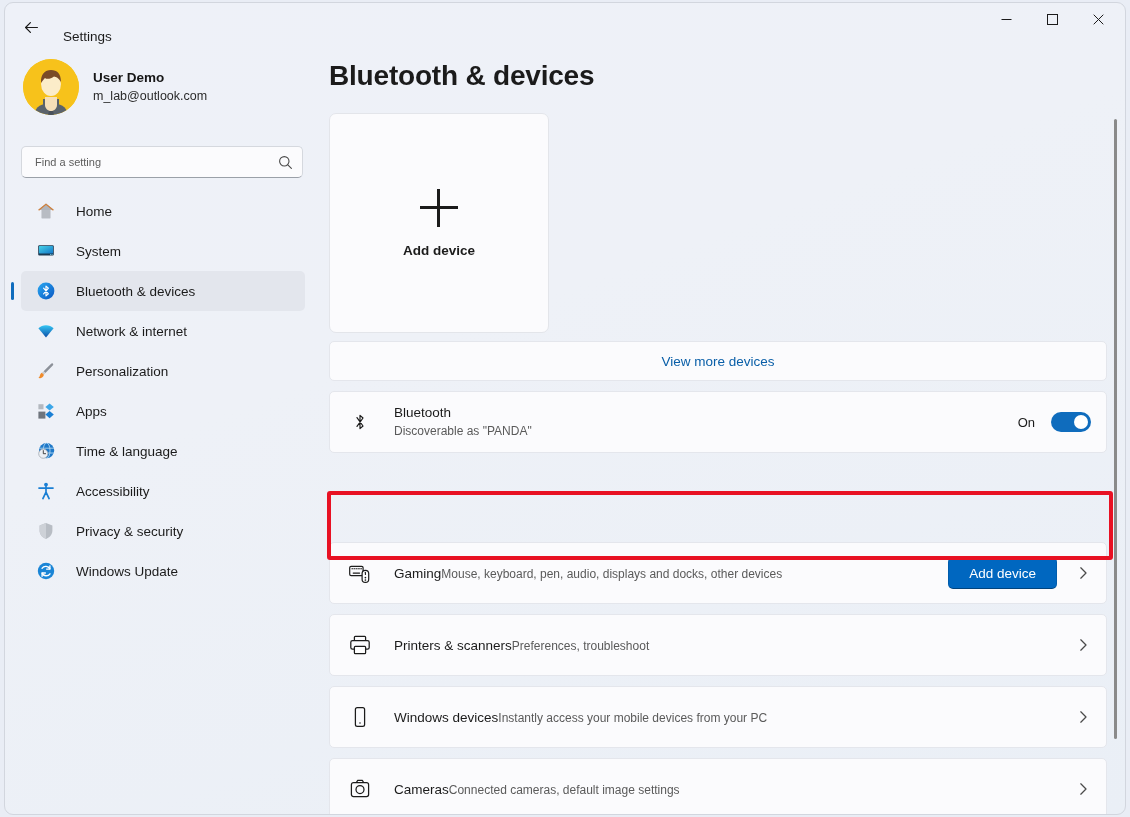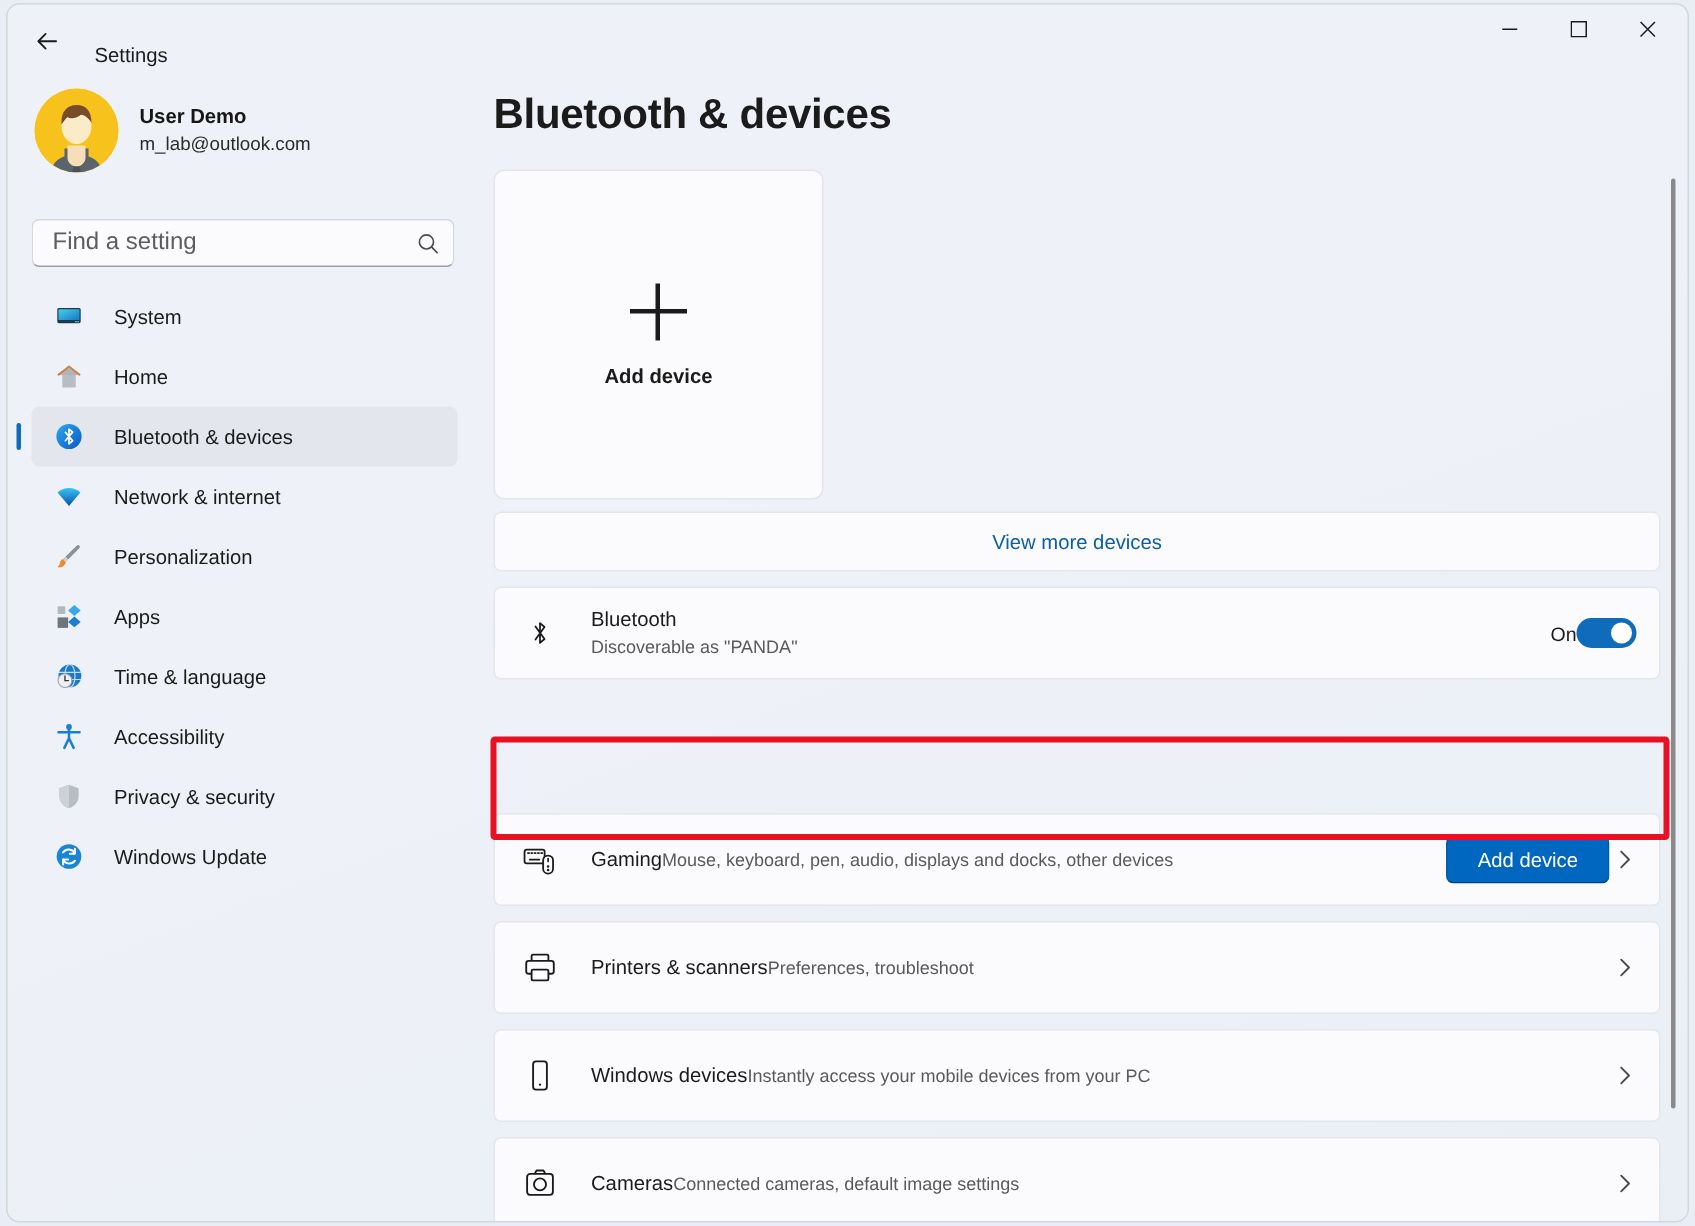--- a/index.html
+++ b/index.html
@@ -87,21 +87,21 @@
     border-bottom-color: #9aa0a8;
     border-radius: 5px;
     display: flex; align-items: center;
     padding: 0 9px 0 13px;
     cursor: text;
   }
   #search-input {
     flex: 1;
     border: 0; outline: 0; background: transparent;
     font-family: "Liberation Sans", sans-serif;
-    font-size: 16px;
+    font-size: 11px;
     color: #1b1b1b;
   }
   #search-input::placeholder { color: #5d5d5d; opacity: 1; }
 
   #navlist {
     position: absolute;
     left: 16px; top: 140px;
     width: 284px;
   }
   .nav-item {
@@ -196,21 +196,21 @@
     cursor: pointer;
   }
   .row-icon {
     width: 24px; height: 24px;
     flex: none;
     display: flex; align-items: center; justify-content: center;
   }
   .row-text { margin-left: 22px; flex: 1; min-width: 0; }
   .row-title { font-size: 13.5px; color: #1b1b1b; line-height: 18px; }
   .row-sub   { font-size: 12px; color: #5a5a5a; line-height: 17px; margin-top: 1px; }
-  .row-right { display: flex; align-items: center; flex: none; }
+  .row-right { display: flex; align-items: center; gap: 16px; flex: none; }
   .toggle-state { font-size: 13px; color: #1b1b1b; }
   .switch {
     width: 40px; height: 20px;
     border-radius: 10px;
     background: #0f6cbd;
     position: relative;
     cursor: pointer;
   }
   .switch::after {
     content: "";
@@ -322,44 +322,44 @@
       <svg width="15" height="15" viewBox="0 0 15 15">
         <circle cx="6.3" cy="6.3" r="4.7" fill="none" stroke="#4a4a4a" stroke-width="1.1"></circle>
         <path d="M9.8 9.8 13.4 13.4" stroke="#4a4a4a" stroke-width="1.1" stroke-linecap="round"></path>
       </svg>
     </div>
 
     <div id="navlist">
         <div class="nav-item">
           <span class="nav-icon">
             <svg width="20" height="20" viewBox="0 0 20 20">
+              <path d="M10 2.6 2.6 8.4V9h3.1v8.2h8.6V9h3.1v-.6z" fill="#b0b5bc"></path>
+              <path d="M10 2.6 2.2 8.7l.8 1L10 4.1l7 5.6.8-1z" fill="#d2803a"></path>
+              <path d="M5.7 9h8.6v8.2H5.7z" fill="#b8bcc3"></path>
+            </svg>
+          </span>
+          <span class="nav-label">Home</span>
+        </div>
+        <div class="nav-item">
+          <span class="nav-icon">
+            <svg width="20" height="20" viewBox="0 0 20 20">
               <rect x="2.2" y="4.3" width="15.6" height="10.2" rx="1.1" fill="#1b3a52"></rect>
               <rect x="3" y="5.1" width="14" height="7.3" rx=".6" fill="url(#sysg)"></rect>
               <defs>
                 <linearGradient id="sysg" x1="0" y1="0" x2="1" y2="1">
                   <stop offset="0" stop-color="#46d2e8"></stop>
                   <stop offset="1" stop-color="#1477c8"></stop>
                 </linearGradient>
               </defs>
               <circle cx="14.6" cy="13.5" r=".55" fill="#7fd6ef"></circle>
               <circle cx="16.1" cy="13.5" r=".55" fill="#7fd6ef"></circle>
             </svg>
           </span>
           <span class="nav-label">System</span>
         </div>
-        <div class="nav-item">
-          <span class="nav-icon">
-            <svg width="20" height="20" viewBox="0 0 20 20">
-              <path d="M10 2.6 2.6 8.4V9h3.1v8.2h8.6V9h3.1v-.6z" fill="#b0b5bc"></path>
-              <path d="M10 2.6 2.2 8.7l.8 1L10 4.1l7 5.6.8-1z" fill="#d2803a"></path>
-              <path d="M5.7 9h8.6v8.2H5.7z" fill="#b8bcc3"></path>
-            </svg>
-          </span>
-          <span class="nav-label">Home</span>
-        </div>
         <div class="nav-item selected">
           <span class="nav-icon">
             <svg width="20" height="20" viewBox="0 0 20 20">
               <circle cx="10" cy="10" r="8.4" fill="url(#btg)"></circle>
               <defs>
                 <linearGradient id="btg" x1="0" y1="0" x2="1" y2="1">
                   <stop offset="0" stop-color="#2aa8f2"></stop>
                   <stop offset="1" stop-color="#0a57c2"></stop>
                 </linearGradient>
               </defs>

